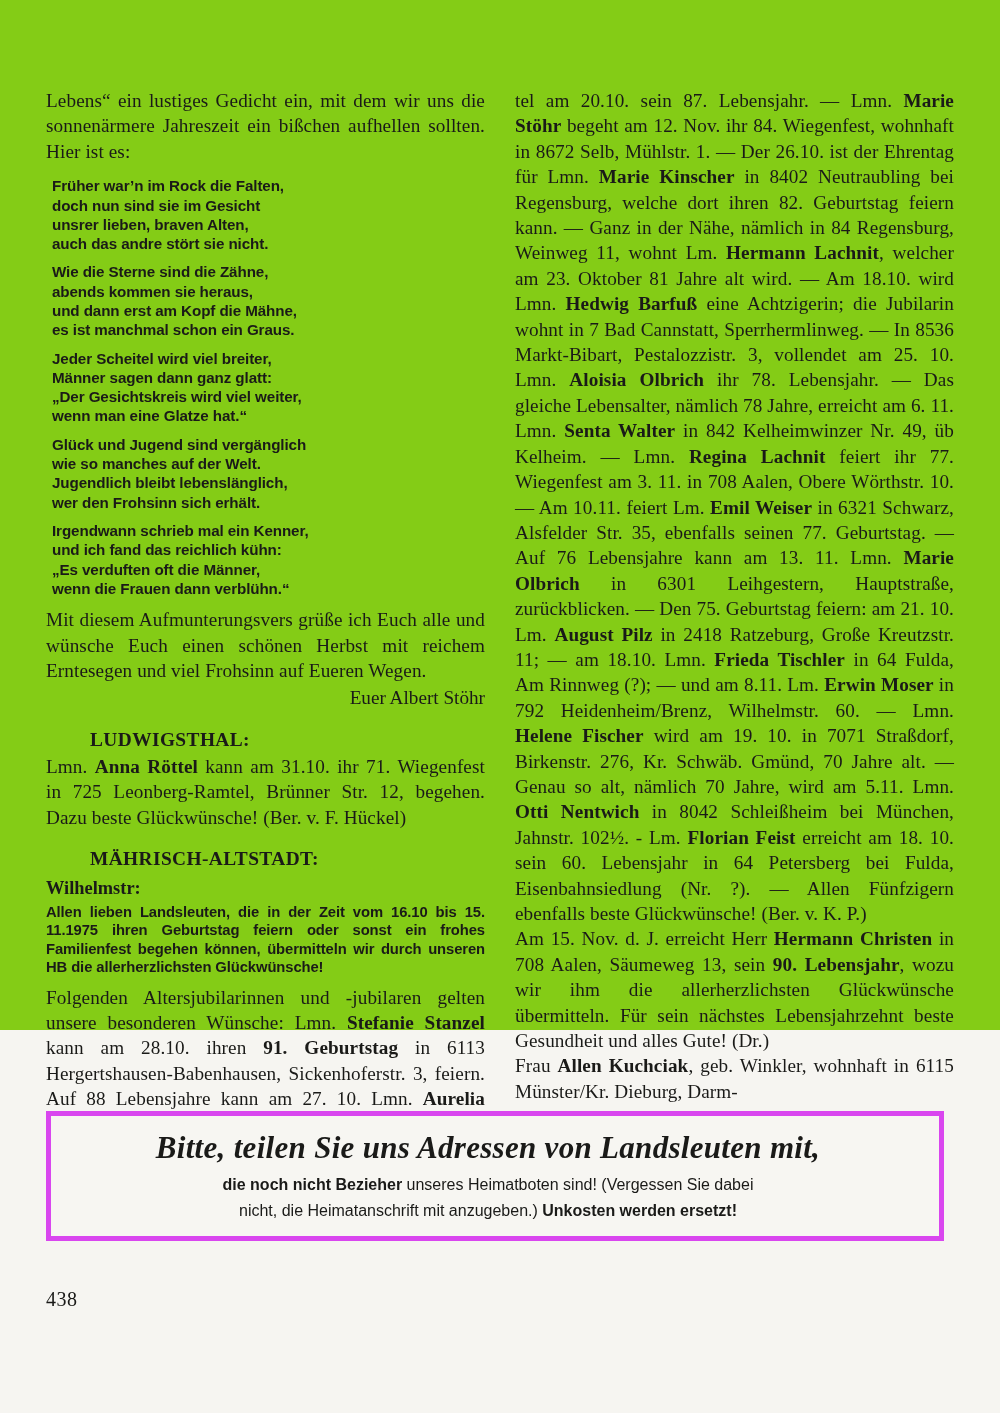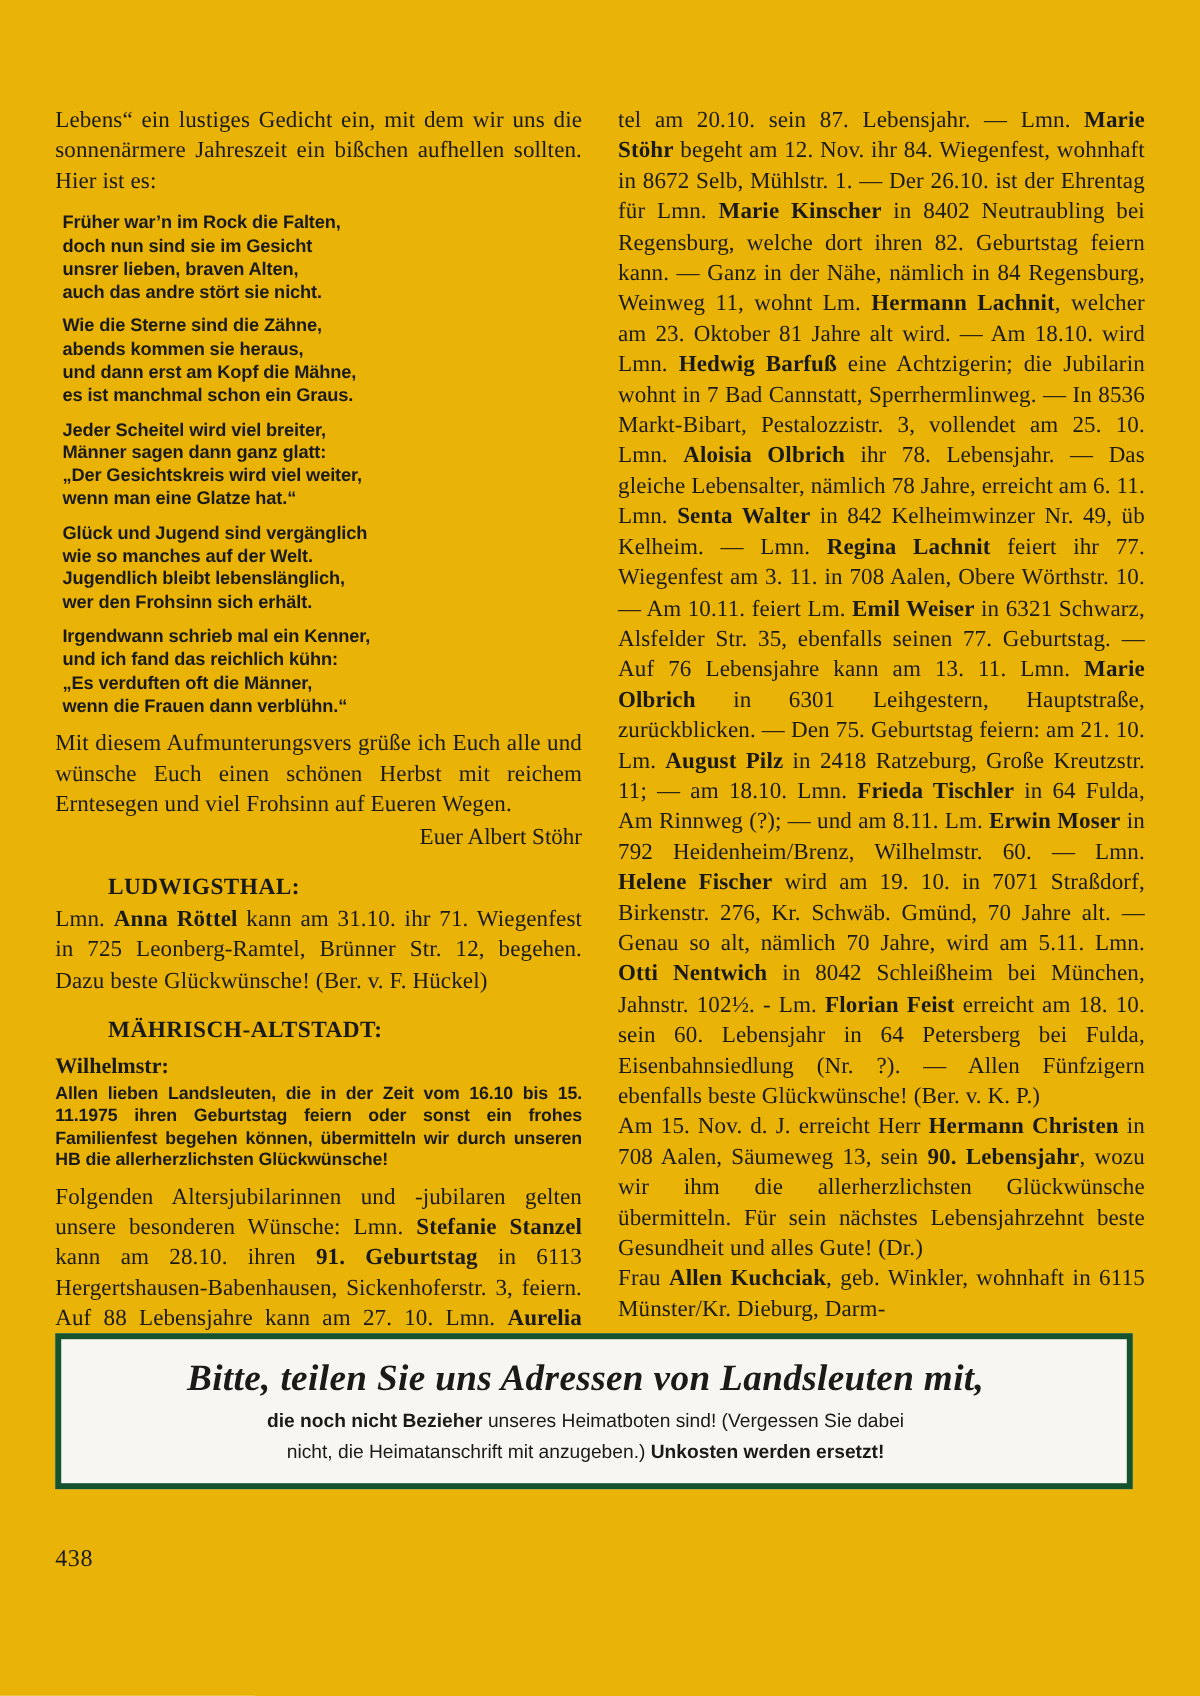--- a/index.html
+++ b/index.html
@@ -11,22 +11,22 @@
     height: 1413px;
     background: #f6f5f1;
     font-family: "Liberation Serif", serif;
     color: #1a1a18;
     position: relative;
     overflow: hidden;
   }
   .page {
     position: absolute;
     left: 0; top: 0;
-    width: 1000px; height: 1413px;
-    background: #eab308;
+    width: 1000px; height: 1030px;
+    background: #84cc16;
   }
   .columns {
     position: absolute;
     left: 46px;
     top: 88px;
     width: 908px;
     display: flex;
     gap: 30px;
   }
   .col {
@@ -92,21 +92,21 @@
   }
   b, strong { font-weight: bold; }
   .para-space { margin-top: 9px; }
 
   .notice {
     position: absolute;
     left: 46px;
     top: 1111px;
     width: 898px;
     height: 130px;
-    border: 5px solid #14532d;
+    border: 5px solid #d946ef;
     box-sizing: border-box;
     background: #f7f6f2;
     padding: 10px 28px 8px 14px;
   }
   .notice-title {
     font-family: "Liberation Serif", serif;
     font-style: italic;
     font-weight: bold;
     font-size: 31px;
     text-align: center;

